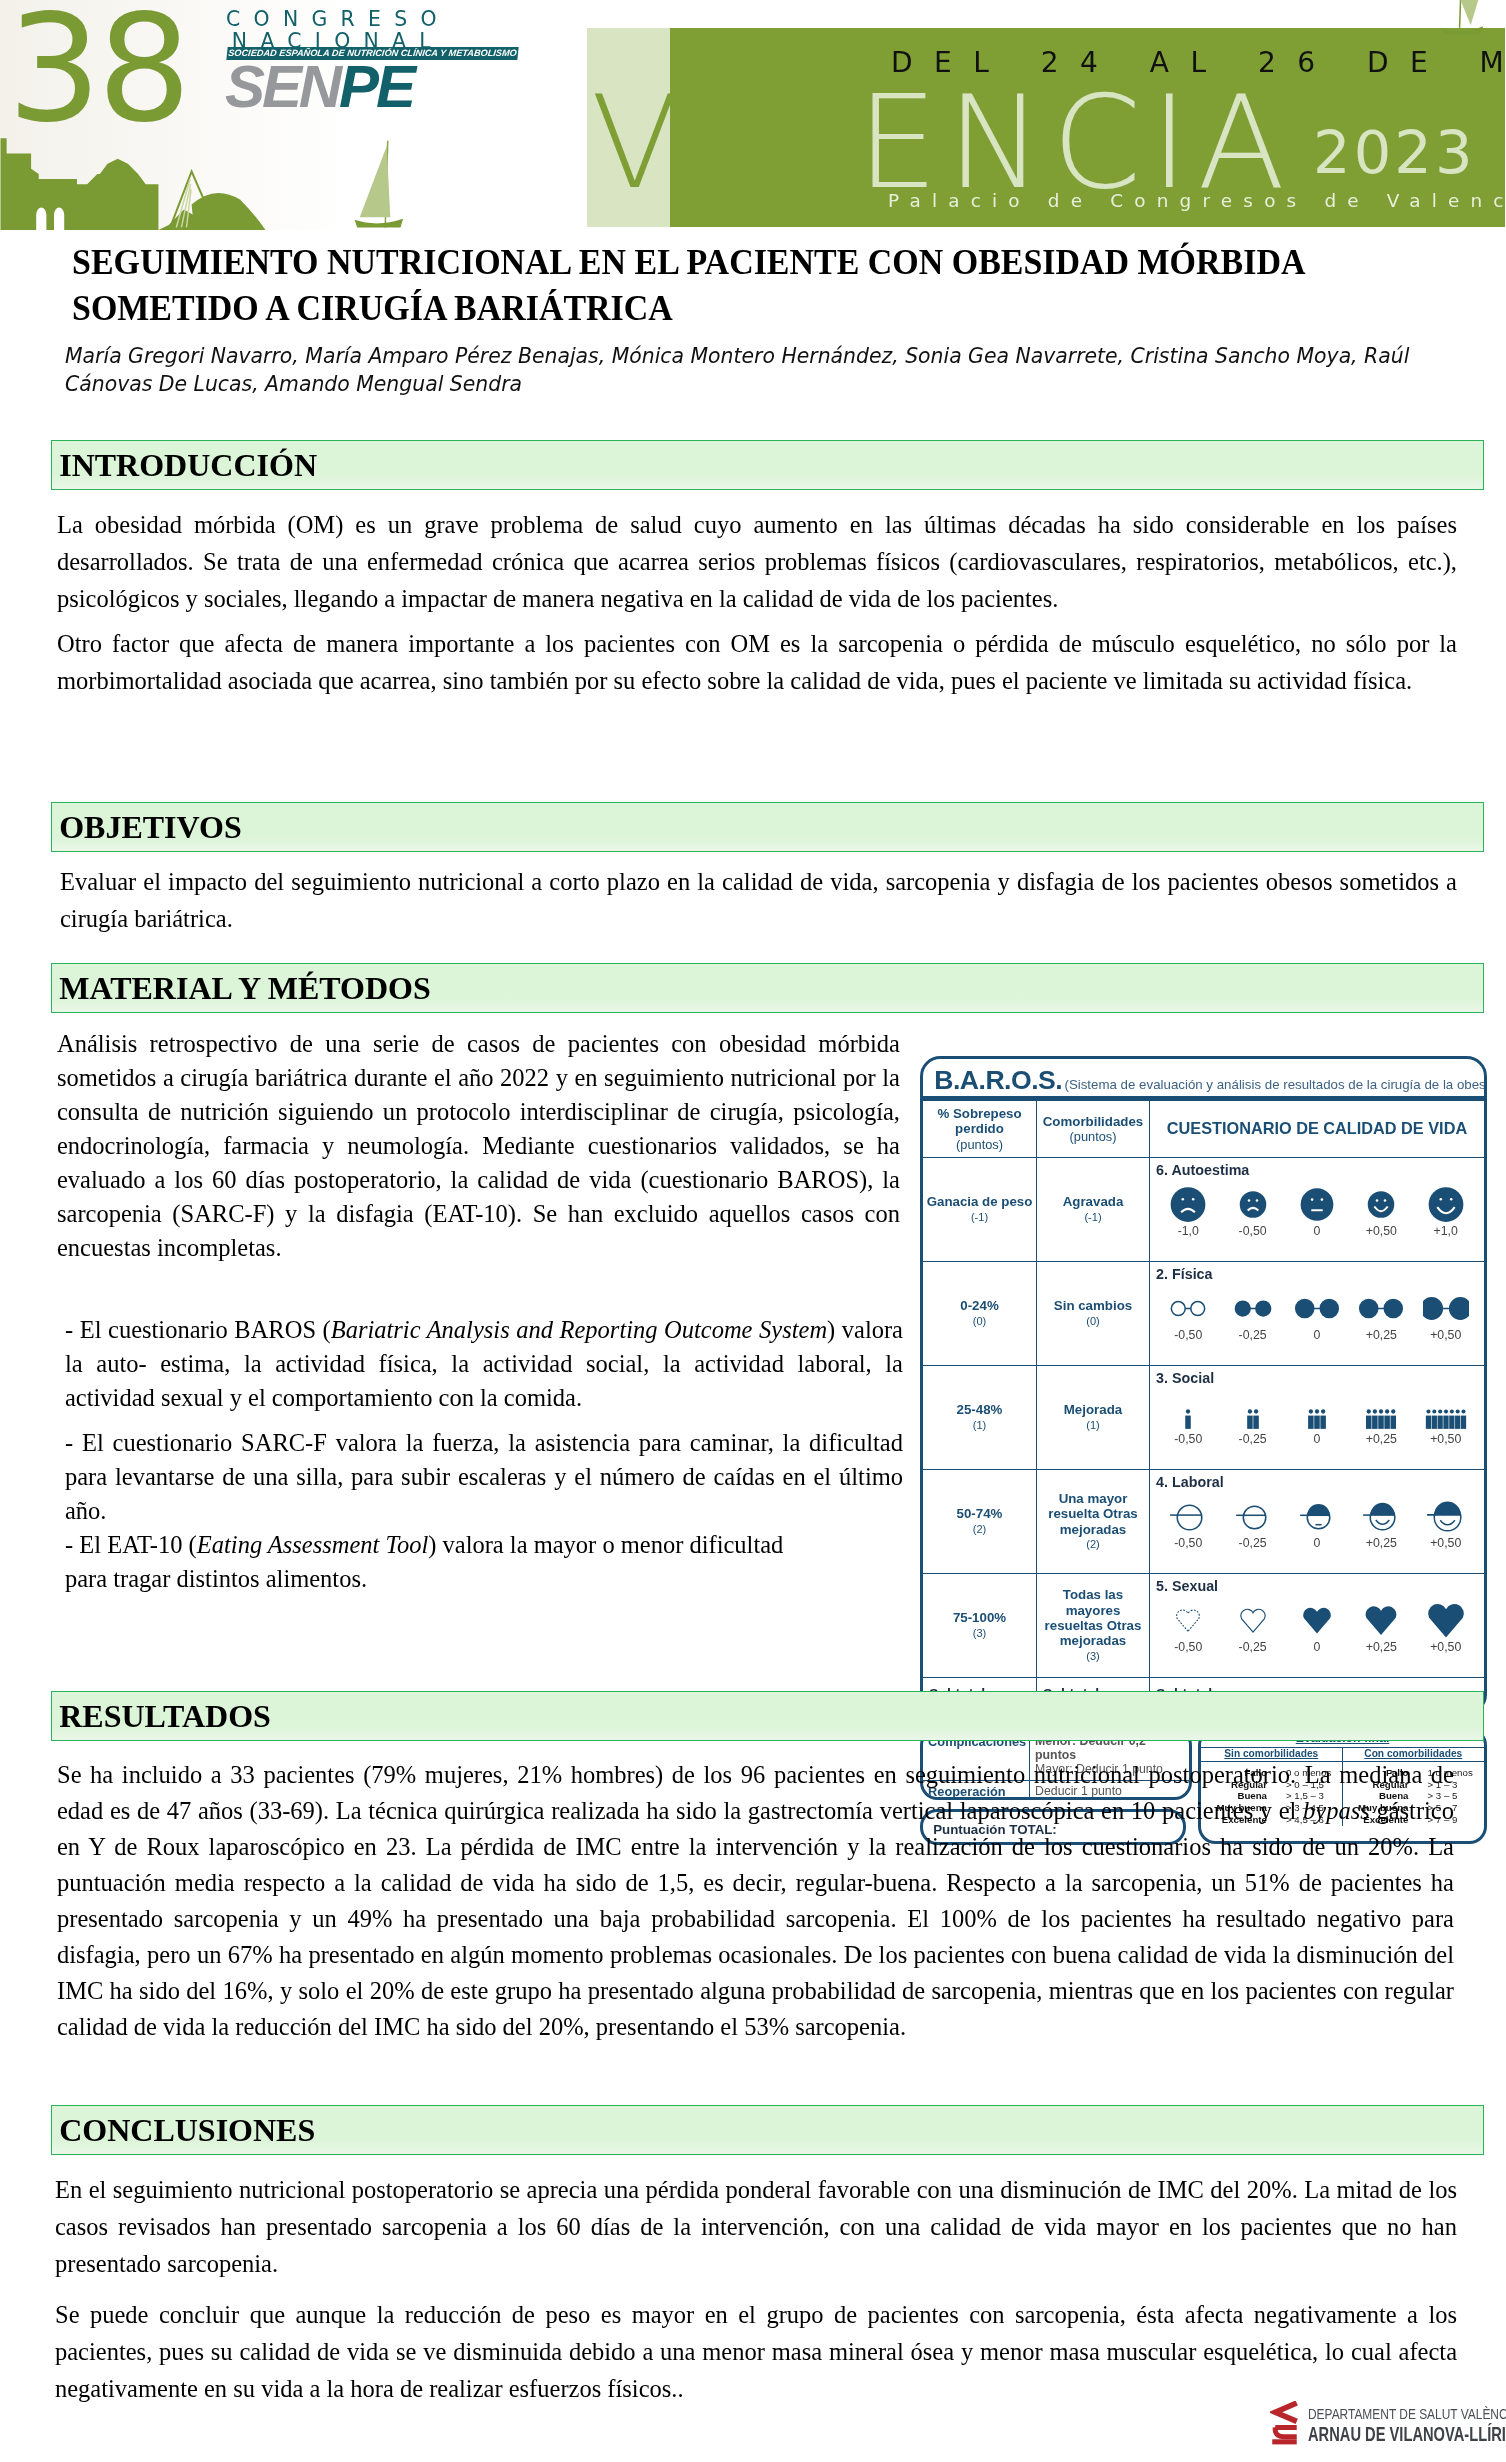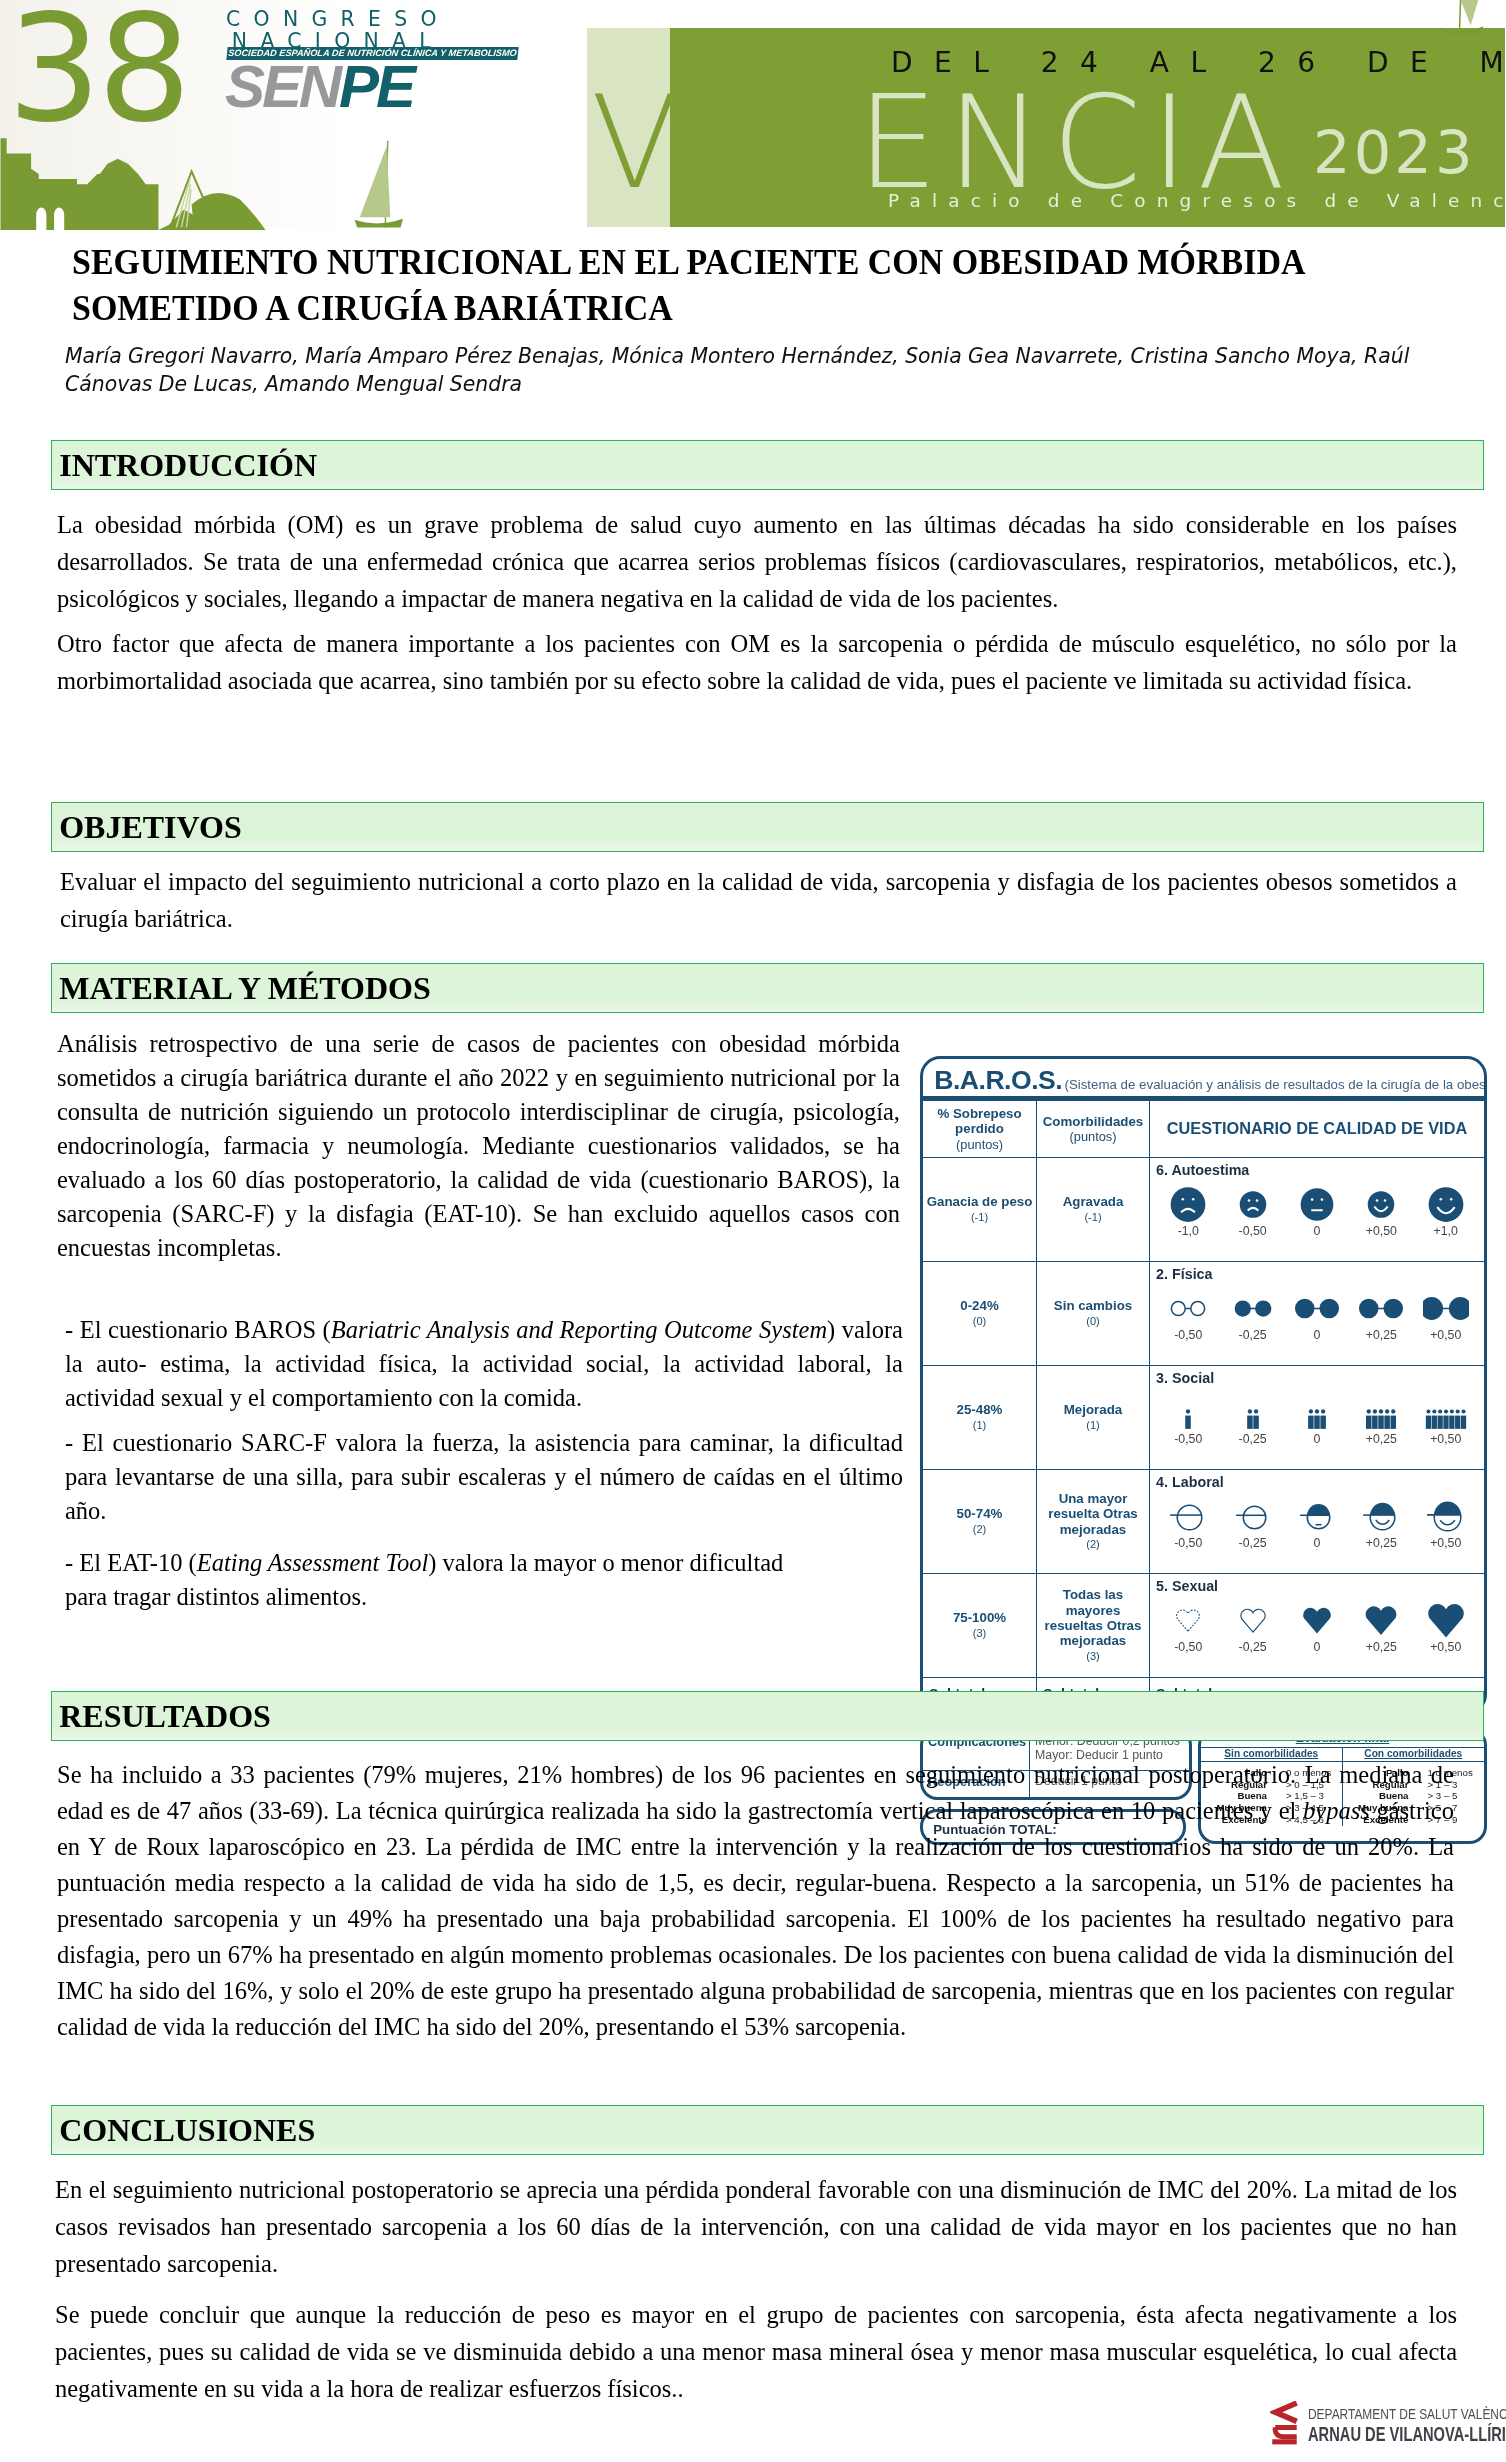--- a/index.html
+++ b/index.html
@@ -141,21 +141,21 @@
 
 <div class="sec-head" style="top:963px;">
   <span>MATERIAL Y MÉTODOS</span>
 </div>
 <div class="para" style="left:57px; top:1027px; width:843px; line-height:34px;">
   <p>Análisis retrospectivo de una serie de casos de pacientes con obesidad mórbida sometidos a cirugía bariátrica durante el año 2022 y en seguimiento nutricional por la consulta de nutrición siguiendo un protocolo interdisciplinar de cirugía, psicología, endocrinología, farmacia y neumología. Mediante cuestionarios validados, se ha evaluado a los 60 días  postoperatorio, la calidad de vida (cuestionario BAROS), la sarcopenia (SARC-F) y la disfagia (EAT-10). Se han excluido aquellos casos con encuestas incompletas.</p>
 </div>
 <div class="para" style="left:65px; top:1313px; width:838px; line-height:34px;">
   <p><span>- El cuestionario BAROS (</span><i>Bariatric Analysis and Reporting Outcome System</i><span>) valora la auto- estima, la actividad física, la actividad social, la actividad laboral, la actividad sexual y el comportamiento con la comida.</span></p>
   <p style="margin-top:11.2px;">- El cuestionario SARC-F valora la fuerza, la asistencia para caminar, la dificultad para levantarse de una silla, para subir escaleras y el número de caídas en el último año.</p>
-  <p style="margin-top:18px; text-align:left; width:725px;"><span>- El EAT-10 (</span><i>Eating Assessment Tool</i><span>) valora la mayor o menor dificultad para tragar distintos alimentos.</span></p>
+  <p style="margin-top:0; text-align:left; width:725px;"><span>- El EAT-10 (</span><i>Eating Assessment Tool</i><span>) valora la mayor o menor dificultad para tragar distintos alimentos.</span></p>
 </div>
 
 <div class="baros">
   <div class="baros-main">
     <div class="baros-title">
       <b>B.A.R.O.S.</b>
       <i>(Sistema de evaluación y análisis de resultados de la cirugía de la obesidad)</i>
     </div>
     <div class="baros-grid" id="baros-grid">
       <div class="bcell head">
@@ -461,21 +461,21 @@
         </div>
         <div class="bcell sub">Subtotal:</div>
         <div class="bcell sub">Subtotal:</div>
         <div class="bcell sub">Subtotal:</div>
       </div>
   </div>
   <div class="baros-lower">
     <div class="comp">
       <div class="lab">Complicaciones</div>
       <div class="val">
-          <div style="border:none;padding:0;">Menor: Deducir 0,2 puntos</div>
+          <div style="border:none;padding:0;font-weight:bold;">Menor: Deducir 0,2 puntos</div>
           <div style="border:none;padding:0;">Mayor: Deducir 1 punto</div>
         </div>
       <div class="lab last">Reoperación</div>
       <div class="val last">Deducir 1 punto</div>
     </div>
     <div class="ptotal">Puntuación TOTAL:</div>
     <div class="evalf">
       <div class="eh">Evaluación final</div>
       <div class="cols">
         <div class="cc" id="eval-sin">

